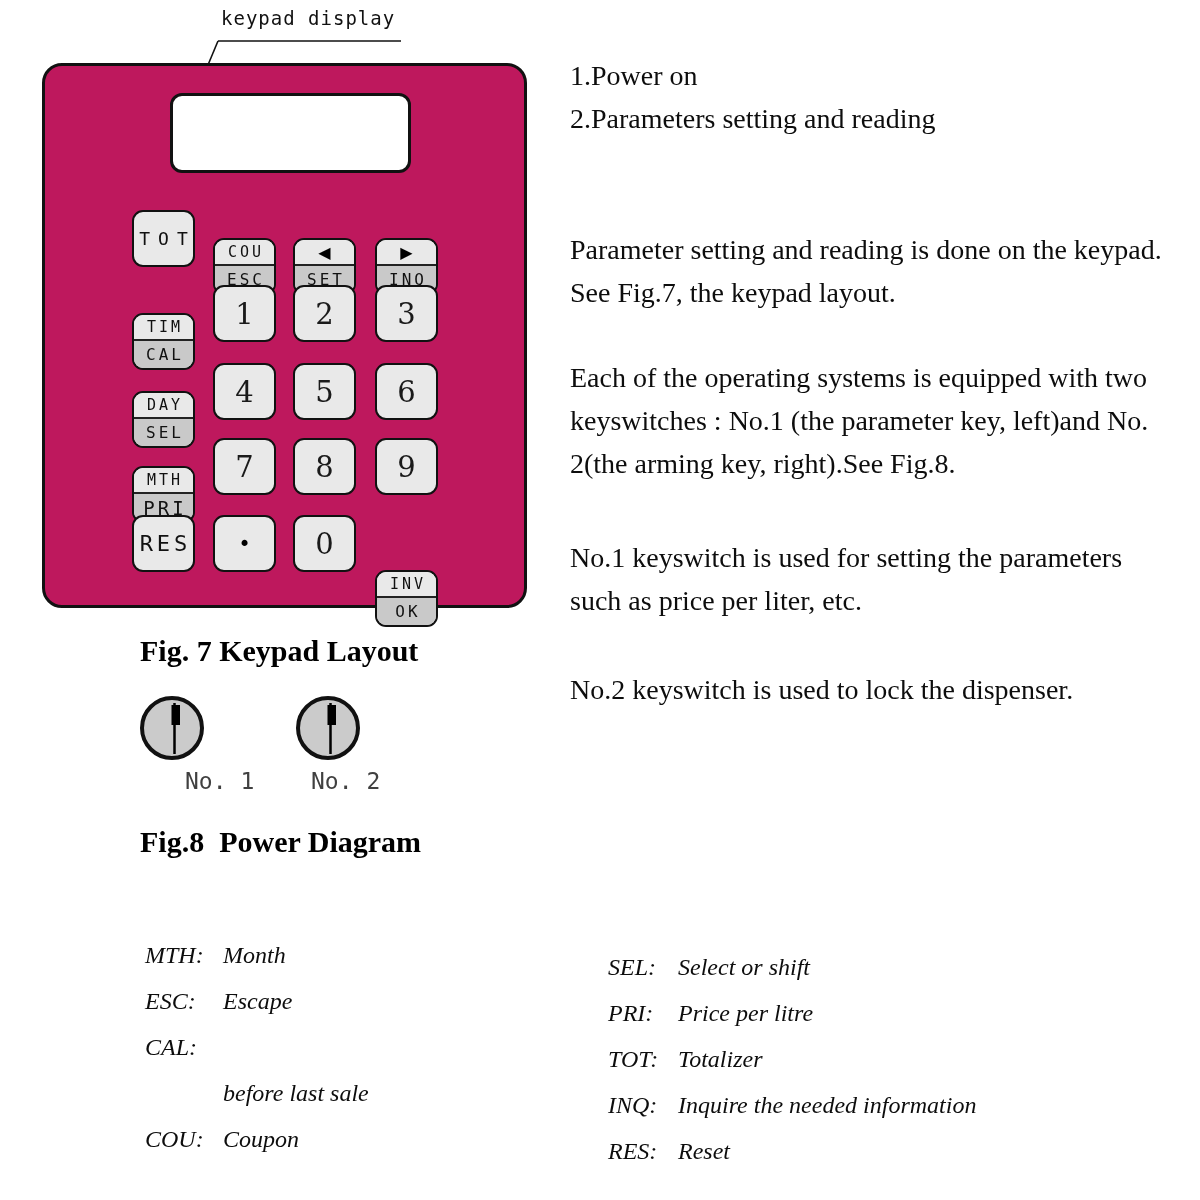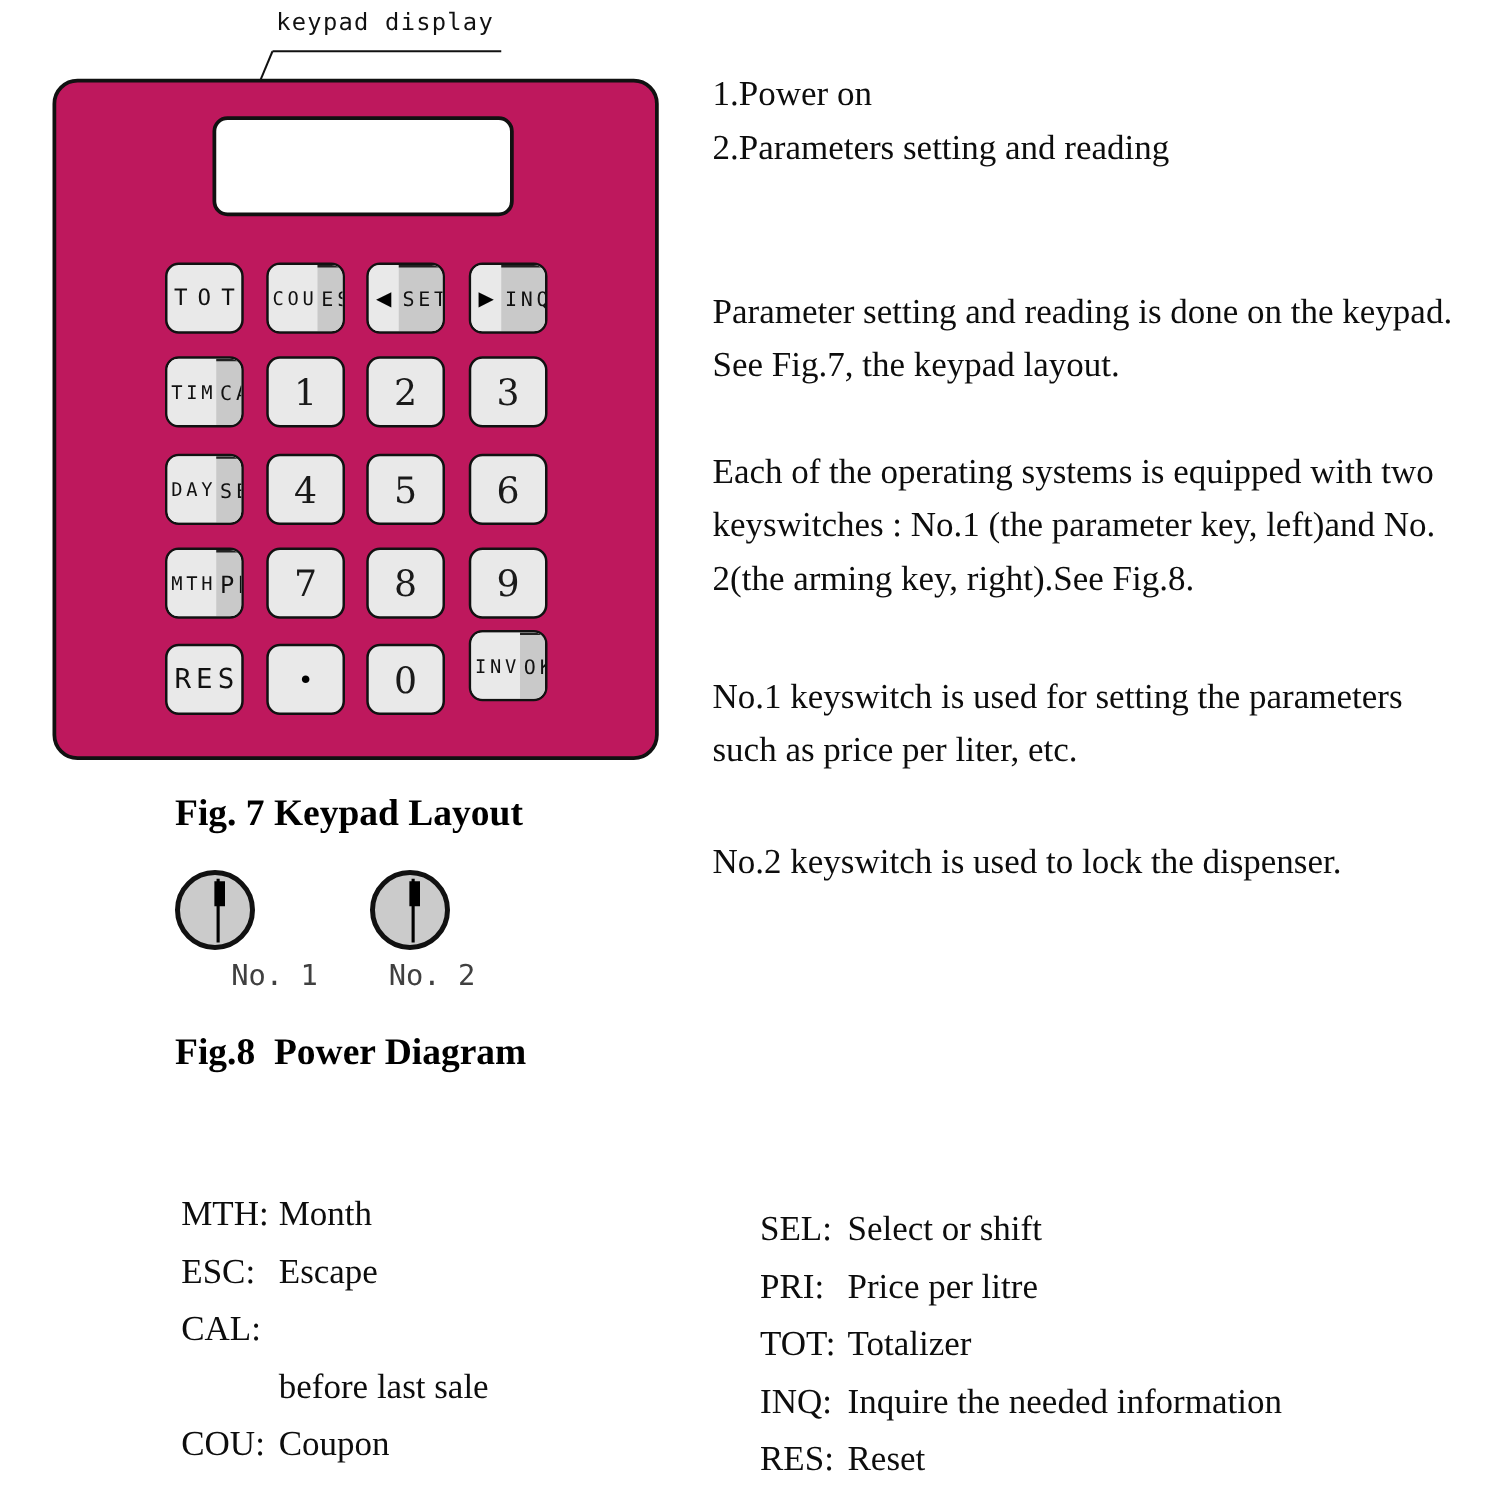--- a/index.html
+++ b/index.html
@@ -26,21 +26,21 @@
   .key{
     position:absolute;width:63px;height:57px;box-sizing:border-box;
     border:2.5px solid #111;border-radius:11px;background:#e9e9e9;overflow:hidden;
   }
   .key-plain{display:flex;align-items:center;justify-content:center;}
   .k-label{font-family:"DejaVu Sans Mono",monospace;color:#111;}
   .k-label.letters{font-size:22px;letter-spacing:4px;padding-left:4px;}
   .k-label.letters-wide{font-size:18px;letter-spacing:8px;padding-left:8px;}
   .k-label.digit{font-family:"DejaVu Serif",serif;font-size:29px;color:#1a1a1a;}
   .k-label.dot{font-size:21px;line-height:10px;color:#000;}
-  .key-split{display:flex;flex-direction:row;}
+  .key-split{display:flex;flex-direction:column;margin-top:28px;}
   .k-top{
     flex:0 0 24px;display:flex;align-items:center;justify-content:center;
     font-family:"DejaVu Sans Mono",monospace;font-size:15px;letter-spacing:3px;
     padding-left:3px;color:#111;background:#e9e9e9;
   }
   .k-top.k-arrow{font-family:"DejaVu Sans",sans-serif;font-size:16px;letter-spacing:0;padding-left:0;color:#000;}
   .k-bot{
     flex:1;display:flex;align-items:center;justify-content:center;
     font-family:"DejaVu Sans Mono",monospace;font-size:16px;letter-spacing:3px;
     padding-left:3px;color:#111;background:#c9c9c9;border-top:2px solid #222;
@@ -61,21 +61,21 @@
 
   
   .para{position:absolute;left:570px;}
   .para .line{font-size:28px;line-height:43px;white-space:pre;}
   .p1{top:54px;} .p2{top:228px;} .p3{top:356px;} .p4{top:536px;} .p5{top:668px;}
 
   
   .abbr-list{position:absolute;}
   .abbr-left{left:145px;top:942px;}
   .abbr-right{left:608px;top:954px;}
-  .abbr-row{display:flex;height:46px;align-items:flex-end;font-size:28px;white-space:pre;}
+  .abbr-row{display:flex;height:46px;align-items:flex-start;font-size:24px;white-space:pre;font-style:italic;}
   .abbr-left .abbr{width:78px;flex:0 0 78px;}
   .abbr-right .abbr{width:70px;flex:0 0 70px;}
 </style>
 </head>
 <body>
 
 <div class="abs mono display-label">keypad display</div>
 <svg class="abs leader-svg" width="225" height="82">
   <line x1="35" y1="8" x2="218" y2="8" stroke="#111" stroke-width="1.6"></line>
   <line x1="35" y1="8" x2="7" y2="75" stroke="#111" stroke-width="1.6"></line>
@@ -139,21 +139,21 @@
     </div>
     <div class="key key-plain" style="left: 87px; top: 449px;">
       <span class="k-label letters">RES</span>
     </div>
     <div class="key key-plain" style="left: 168px; top: 449px;">
       <span class="k-label dot">•</span>
     </div>
     <div class="key key-plain" style="left: 248px; top: 449px;">
       <span class="k-label digit">0</span>
     </div>
-    <div class="key key-split" style="left: 330px; top: 438px;">
+    <div class="key key-split" style="left: 330px; top: 476px;">
       <div class="k-top">INV</div>
       <div class="k-bot">OK</div>
     </div>
   </div>
 
 <div class="abs caption fig7">Fig. 7 Keypad Layout</div>
 
 <svg class="abs switch1" width="68" height="68">
   <circle cx="34" cy="34" r="30" fill="#cbcbcb" stroke="#111" stroke-width="4"></circle>
   <line x1="36.5" y1="9" x2="36.5" y2="60" stroke="#000" stroke-width="2.5"></line>

